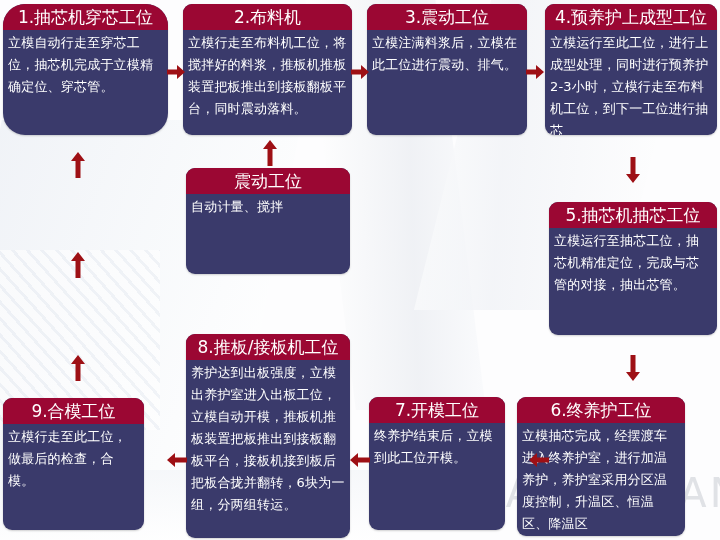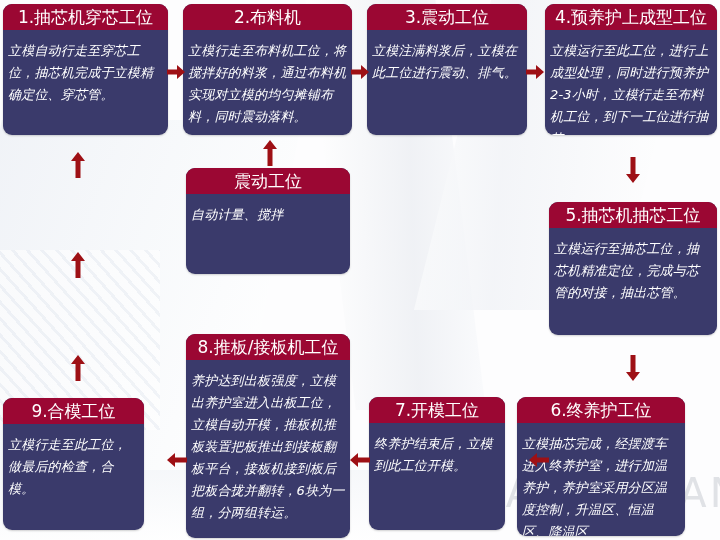--- a/index.html
+++ b/index.html
@@ -110,23 +110,22 @@
     font-size: 17px;
     line-height: 26px;
     height: 26px;
     white-space: nowrap;
     overflow: hidden;
   }
   .node-body {
     color: #ffffff;
     font-size: 13px;
     line-height: 22px;
-    padding: 10px 5px 4px 5px;
+    padding: 2px 5px 4px 5px;
     letter-spacing: .2px;
-    font-style: italic;
   }
 
   
   .arrow {
     position: absolute;
     pointer-events: none;
   }
   .arrow svg { display: block; }
 </style>
 </head>
@@ -136,28 +135,28 @@
 
   <div class="bg-shape" id="bg-wedge-left"></div>
   <div class="bg-shape" id="bg-wedge-mid"></div>
   <div class="bg-shape" id="bg-wedge-right"></div>
   <div class="bg-shape" id="bg-stripes"></div>
   <div class="bg-shape" id="bg-band-bottom"></div>
 
   <div class="watermark" id="watermark-top">NEWS PHOTO</div>
   <div class="watermark" id="watermark-bottom">MANA COMPANY</div>
 
-  <div class="node" style="left:3px; top:4px; width:165px; height:131px;">
+  <div class="node" style="left:3px; top:4px; width:165px; height:131px;border-radius:22px;">
     <div class="node-header">1.抽芯机穿芯工位</div>
     <div class="node-body">立模自动行走至穿芯工位，抽芯机完成于立模精确定位、穿芯管。</div>
   </div>
 
   <div class="node" style="left:183px; top:4px; width:169px; height:131px;">
     <div class="node-header">2.布料机</div>
-    <div class="node-body">立模行走至布料机工位，将搅拌好的料浆，通过布料机实现对立模的均匀摊铺布料，同时震动落料。</div>
+    <div class="node-body">立模行走至布料机工位，将搅拌好的料浆，推板机推板装置把板推出到接板翻板平台，同时震动落料。</div>
   </div>
 
   <div class="node" style="left:367px; top:4px; width:160px; height:131px;">
     <div class="node-header">3.震动工位</div>
     <div class="node-body">立模注满料浆后，立模在此工位进行震动、排气。</div>
   </div>
 
   <div class="node" style="left:545px; top:4px; width:172px; height:131px;">
     <div class="node-header">4.预养护上成型工位</div>
     <div class="node-body">立模运行至此工位，进行上成型处理，同时进行预养护2-3小时，立模行走至布料机工位，到下一工位进行抽芯</div>

